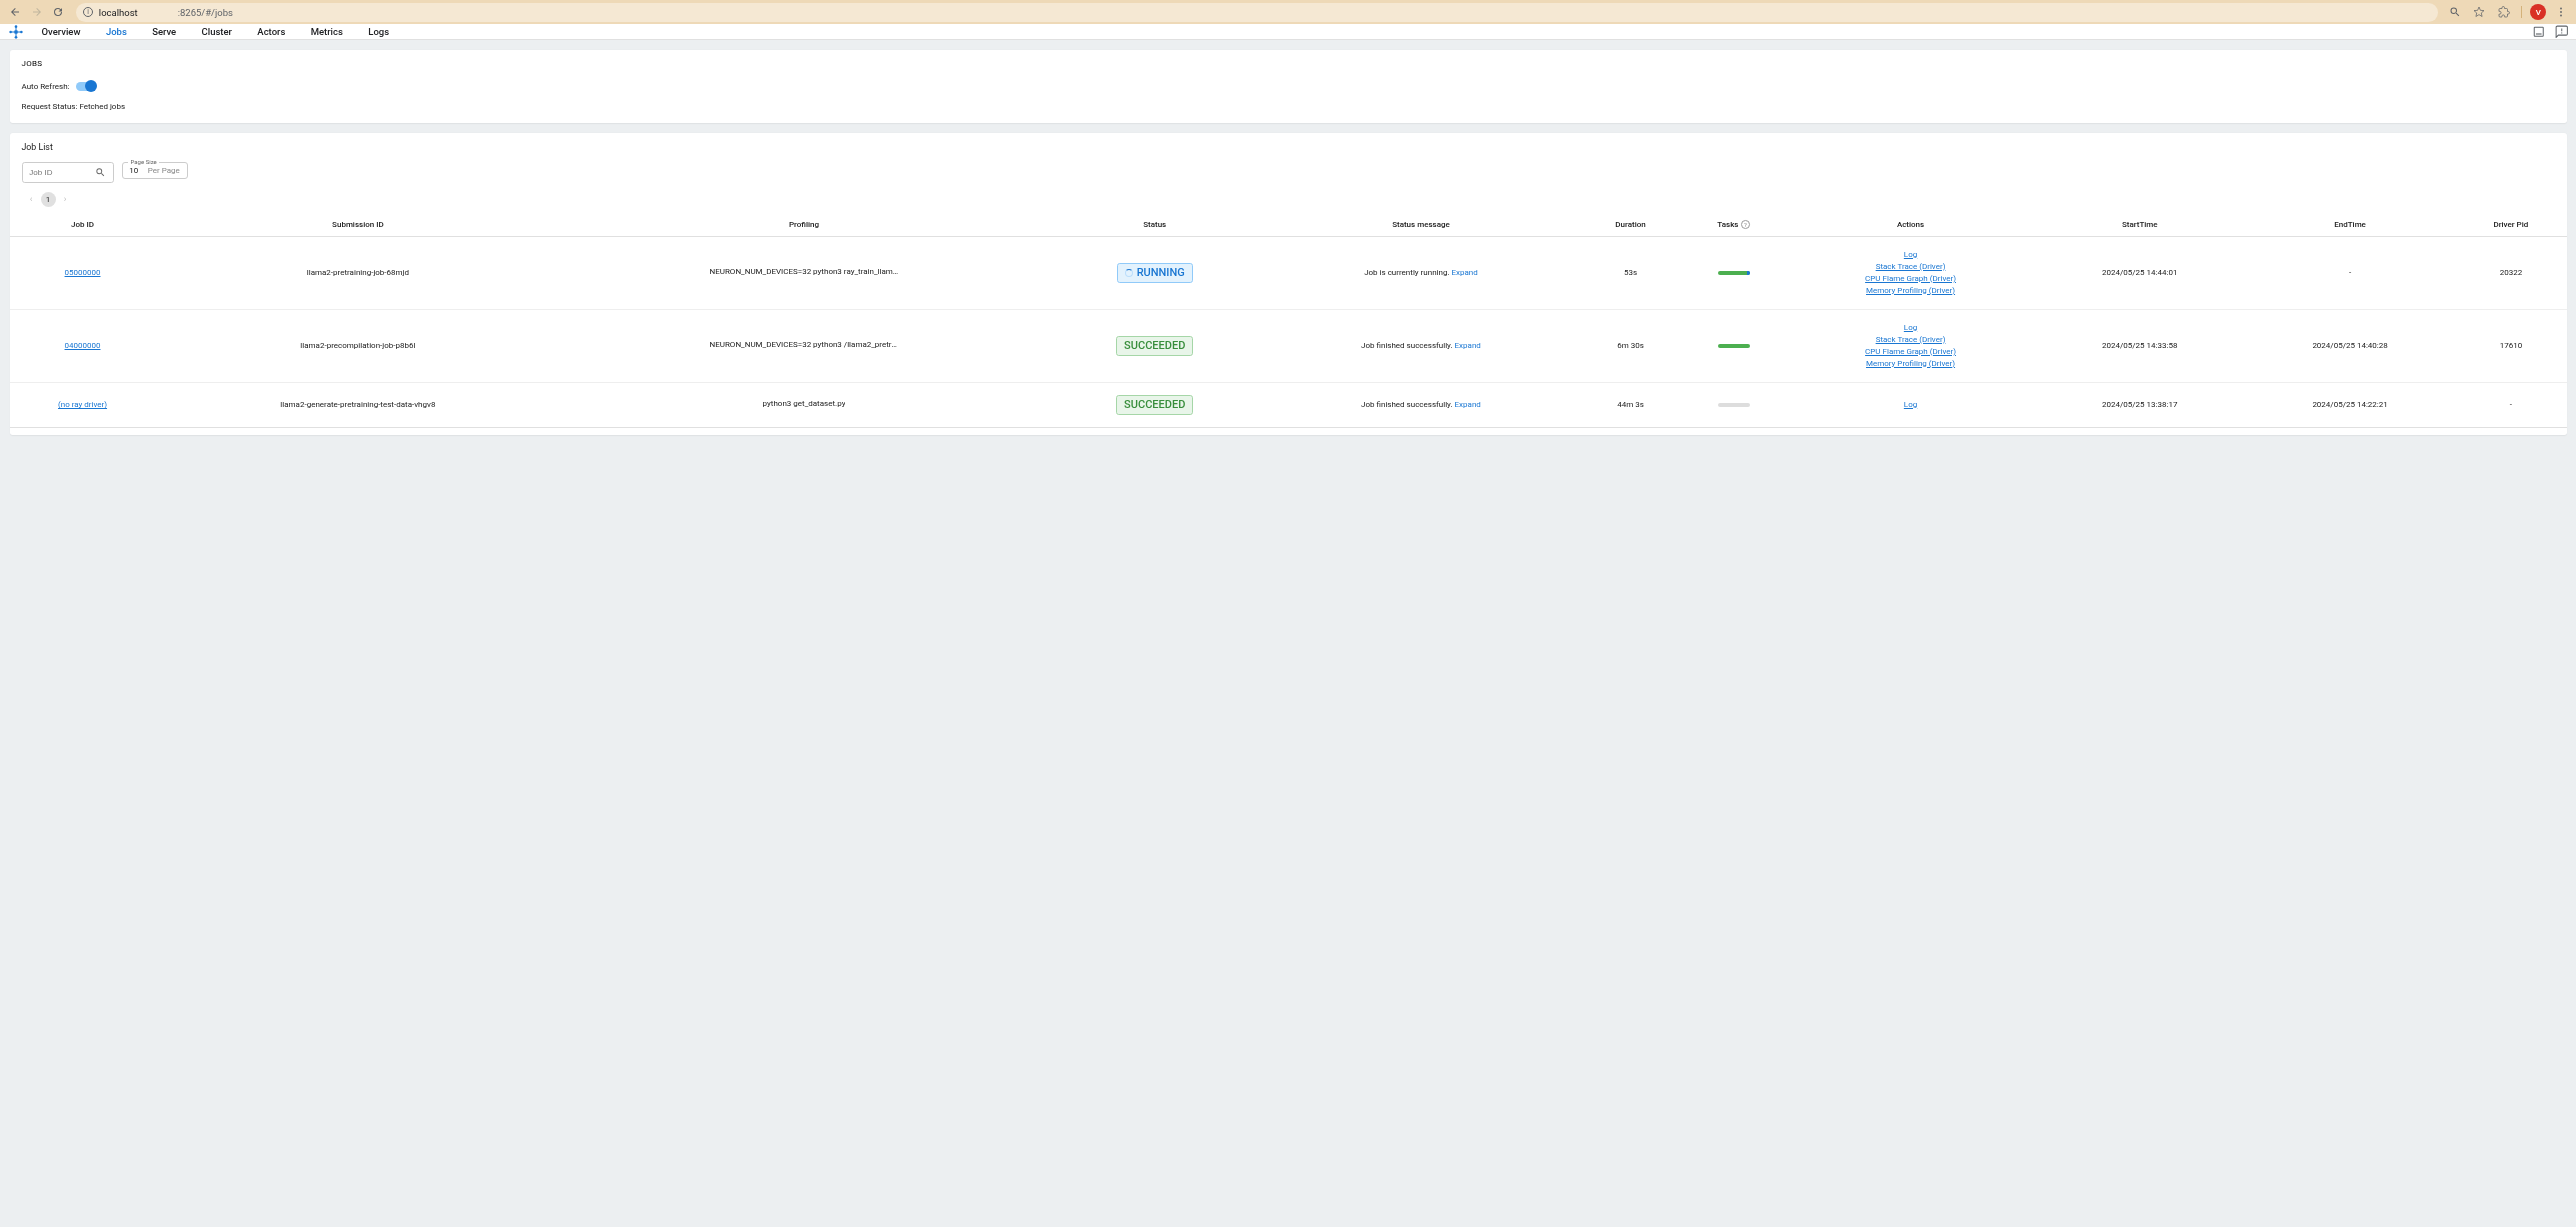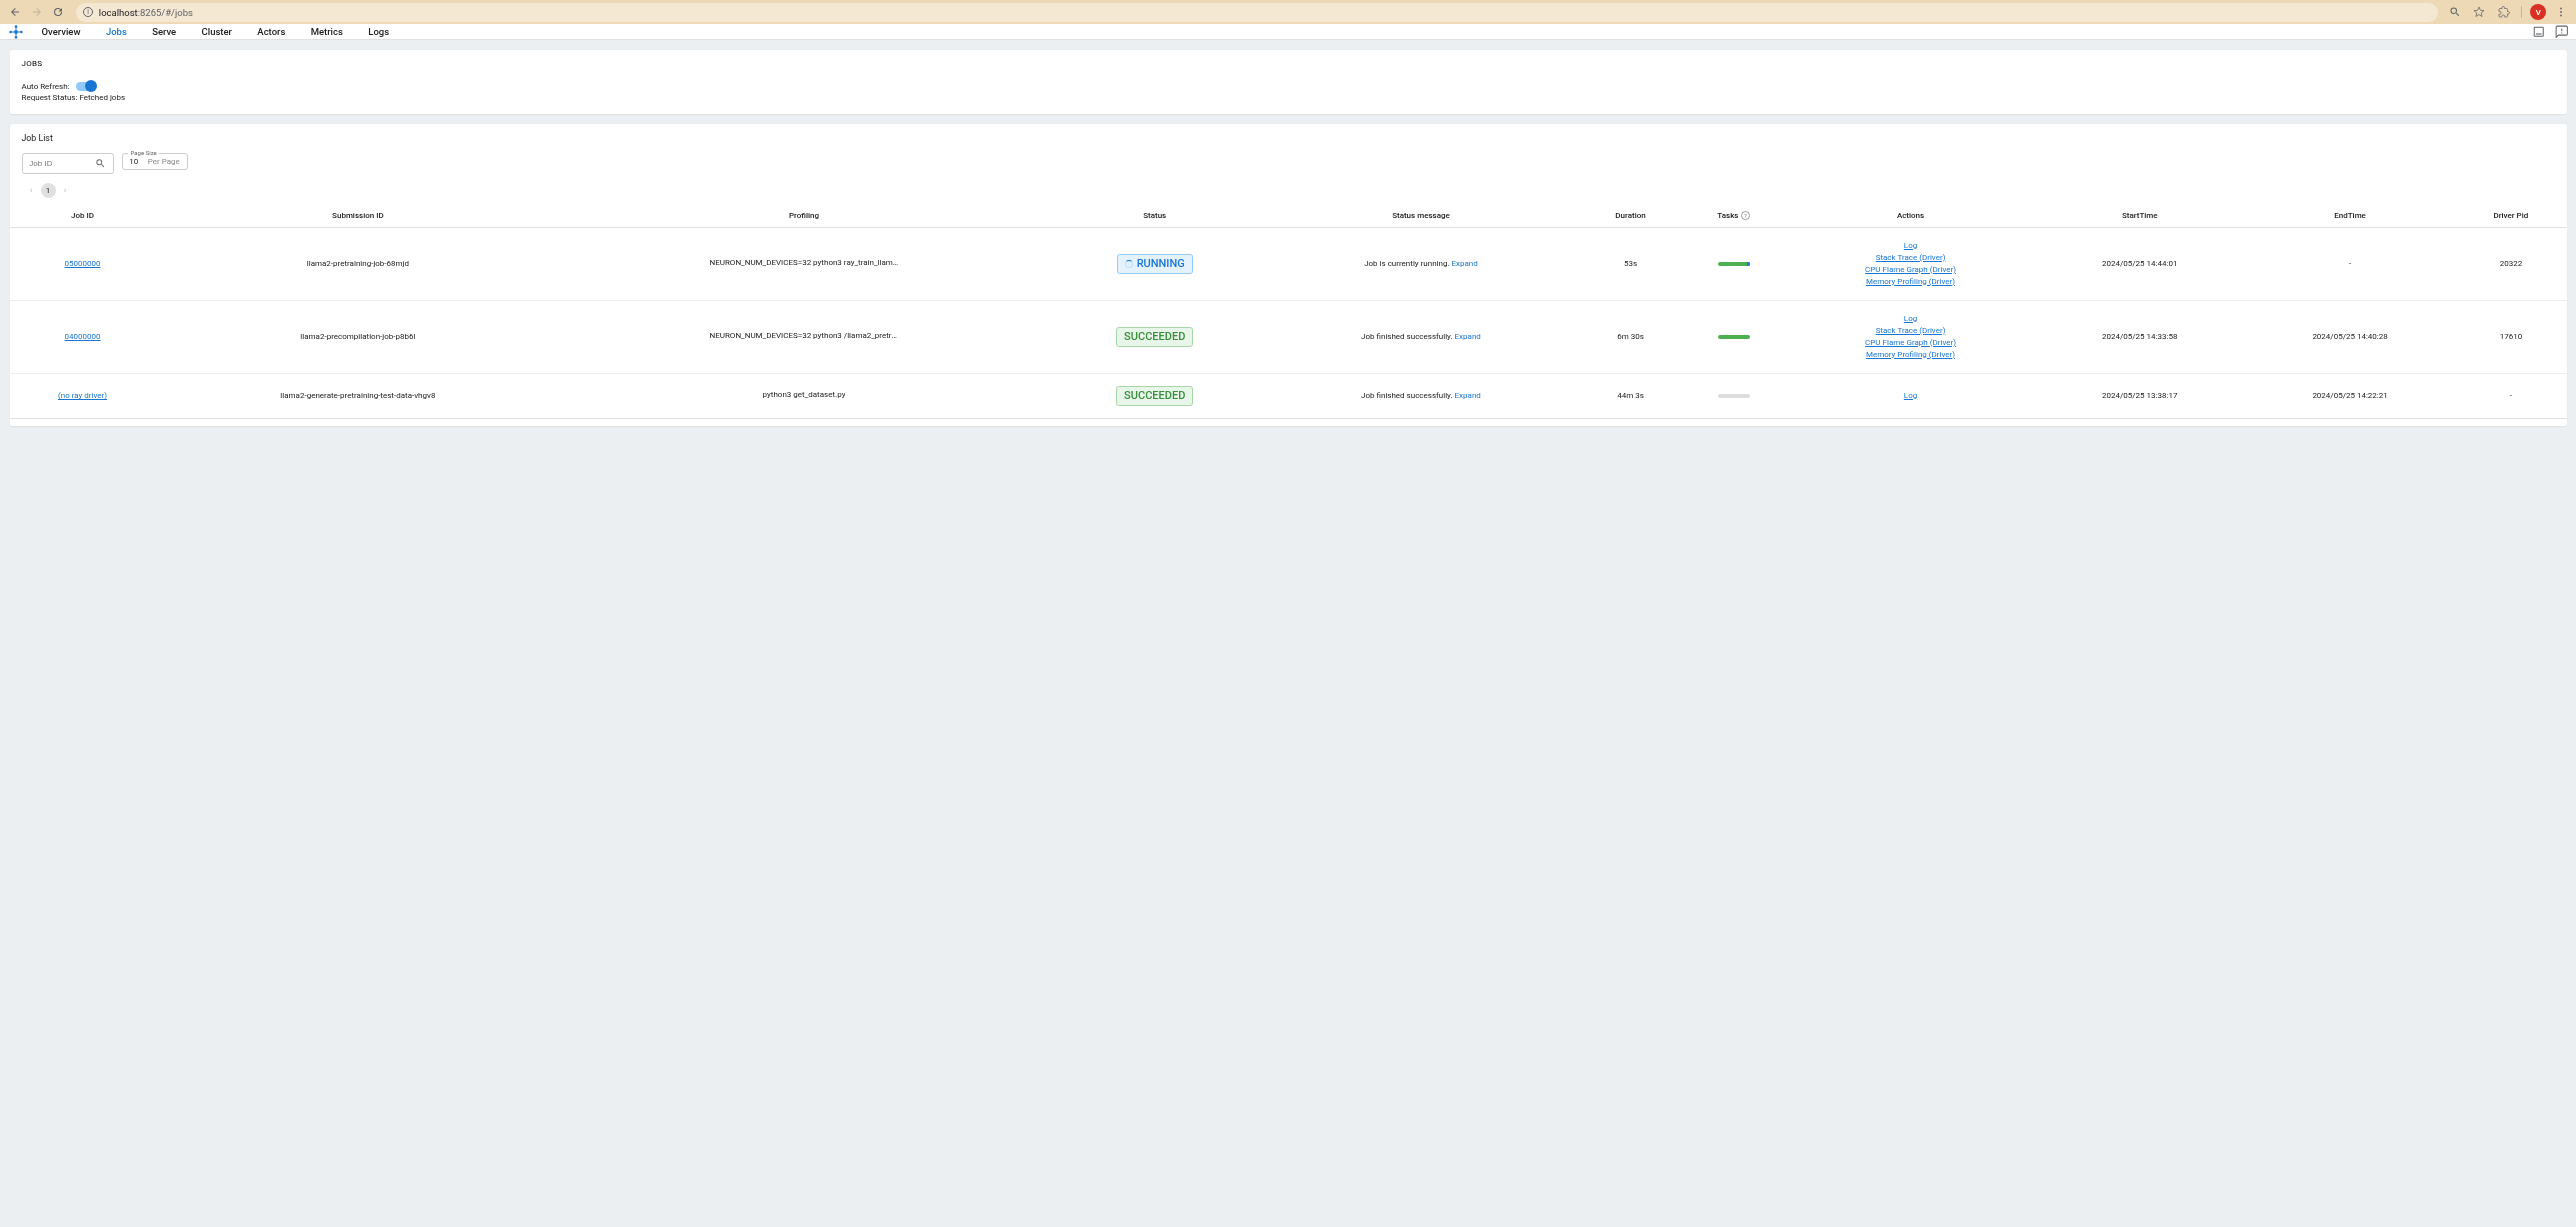--- a/index.html
+++ b/index.html
@@ -39,21 +39,21 @@
   gap: 5.4px;
 }
 .url-bar .info-icon {
   width: 10.8px; height: 10.8px;
   border: 1px solid #5f6368;
   border-radius: 50%;
   display: flex; align-items: center; justify-content: center;
   font-size: 6.8px; color: #5f6368;
 }
 .url-text { font-size: 9.5px; color: #202124; }
-.url-text .path { color: #5f6368; }
+.url-text .path { color: #5f6368; padding-left: 40px; }
 .chrome-right { display: flex; align-items: center; gap: 5.4px; }
 .chrome-divider { width: 0.7px; height: 12px; background: #d4b27a; margin: 0 2.7px; }
 .avatar-circle {
   width: 16px; height: 16px; border-radius: 50%;
   background: #d93025; color: #fff;
   display: flex; align-items: center; justify-content: center;
   font-size: 8px; font-weight: 500;
 }
 .icon-sm { width: 12px; height: 12px; fill: #5f6368; }
 
@@ -86,21 +86,21 @@
 
 .card {
   background: #fff;
   border-radius: 2.7px;
   box-shadow: 0 0.7px 1.4px rgba(0,0,0,0.06);
   margin-bottom: 9.5px;
 }
 
 .jobs-header { padding: 9.5px 12px 12px; }
 .jobs-title { font-size: 8px; letter-spacing: 0.3px; color: #000; margin-bottom: 13.5px; }
-.refresh-row { display: flex; align-items: center; gap: 6.8px; font-size: 8px; margin-bottom: 2px; }
+.refresh-row { display: flex; align-items: center; gap: 6.8px; font-size: 8px; margin-bottom: 11px; }
 .toggle {
   width: 19px; height: 9.5px;
   background: #90caf9;
   border-radius: 5.4px;
   position: relative;
   cursor: pointer;
 }
 .toggle::after {
   content: '';
   position: absolute;

